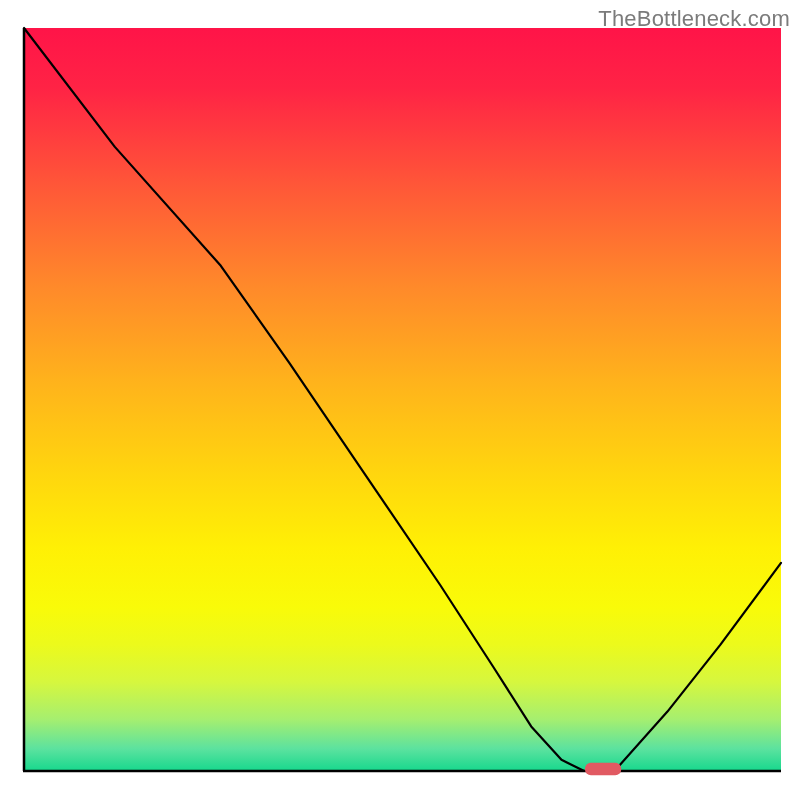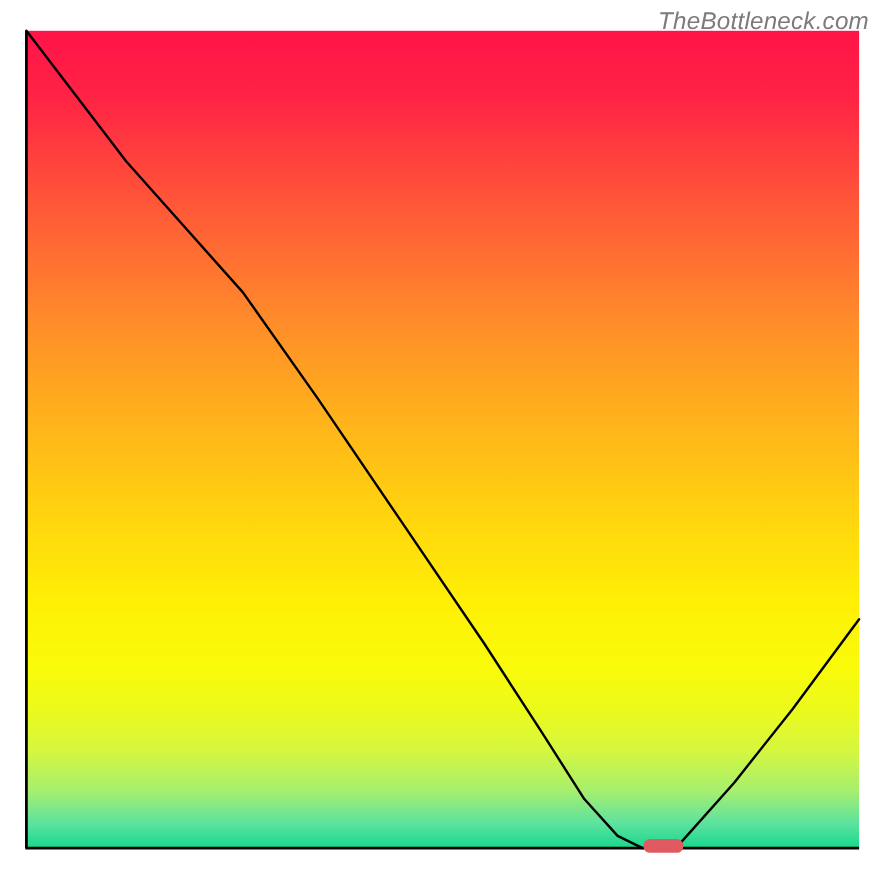--- a/index.html
+++ b/index.html
@@ -7,21 +7,20 @@
     padding: 0;
     width: 800px;
     height: 800px;
     background: #ffffff;
     font-family: Arial, Helvetica, sans-serif;
   }
   .container {
     position: relative;
     width: 800px;
     height: 800px;
-    font-style: italic;
   }
   .watermark {
     position: absolute;
     top: 6px;
     right: 10px;
     font-size: 22px;
     font-weight: 500;
     color: #7b7b7b;
     letter-spacing: 0.2px;
     z-index: 10;

